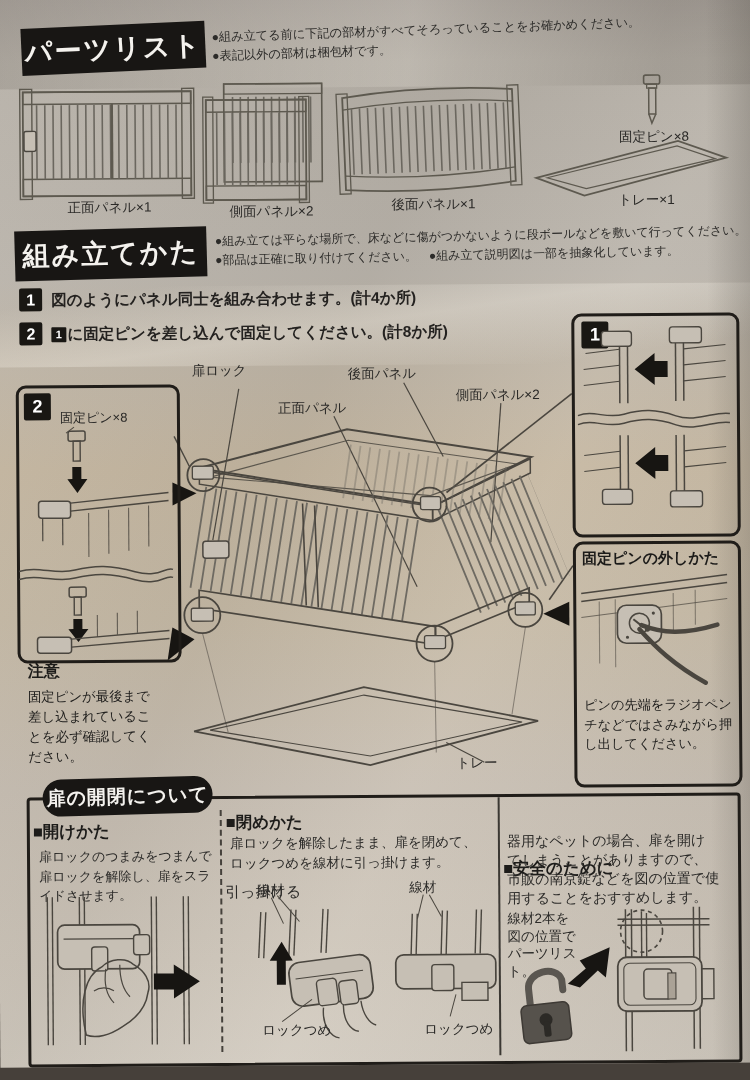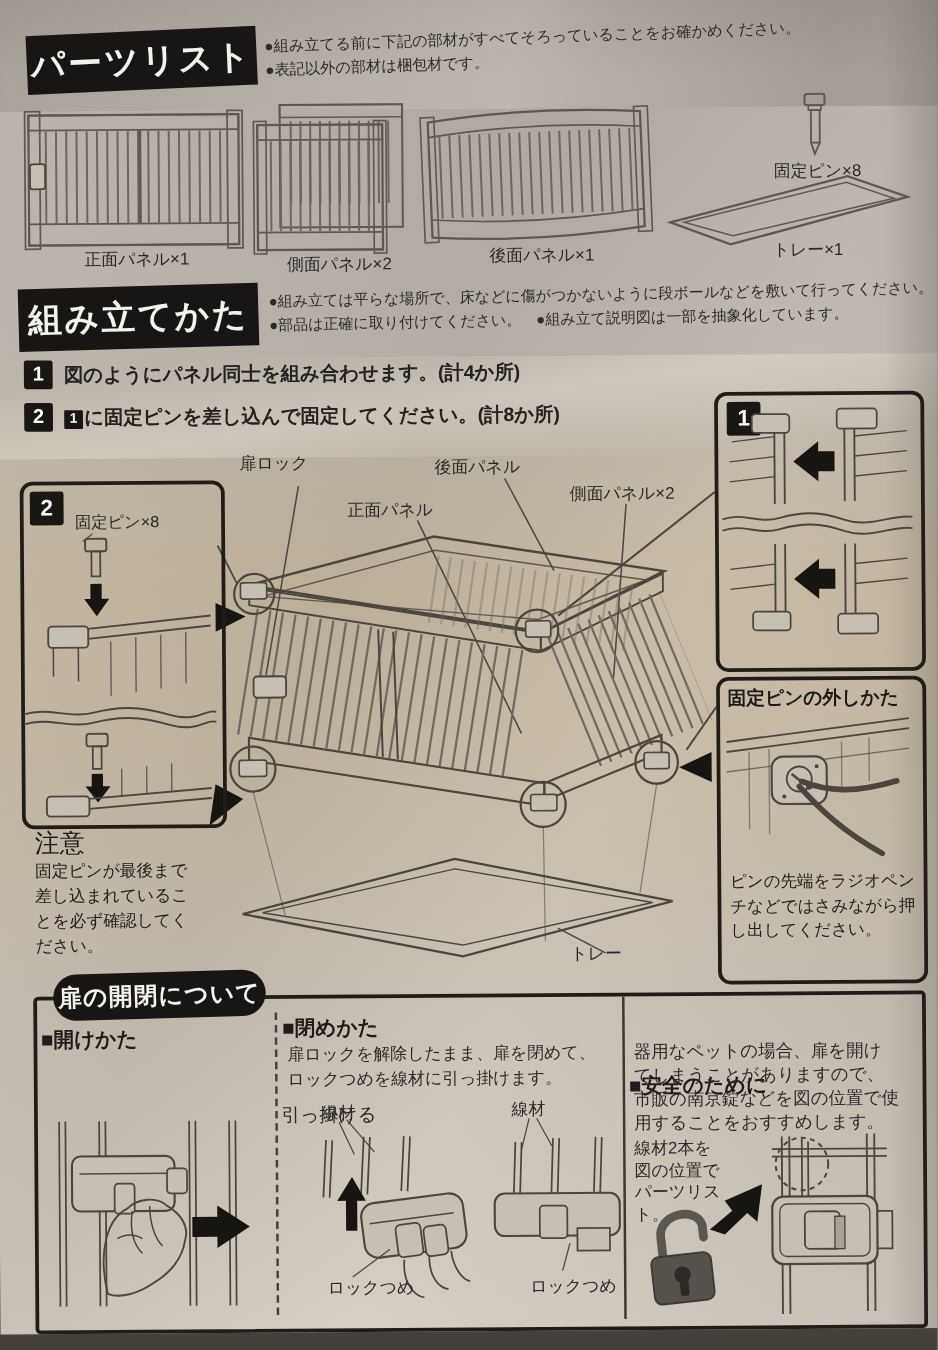--- a/index.html
+++ b/index.html
@@ -25,21 +25,21 @@
   .steptext{font-size:15.5px;font-weight:bold;color:#242220;padding-top:2px;white-space:nowrap;}
   .refsq{display:inline-block;width:15px;height:15px;background:#191713;color:#fff;font-weight:bold;
        text-align:center;line-height:15px;font-size:11px;vertical-align:1px;margin-right:1px;border-radius:1px;}
   .inset{position:absolute;border:3px solid #201d19;border-radius:10px;}
   .numsq-lg{position:absolute;width:27px;height:27px;background:#191713;color:#fff;font-weight:bold;
        text-align:center;line-height:27px;font-size:18px;border-radius:2px;}
   .lbl{position:absolute;font-size:13.5px;color:#2a2927;white-space:nowrap;}
   .lbl-c{text-align:center;}
   .boxtitle{position:absolute;font-size:15px;font-weight:bold;color:#1c1b19;white-space:nowrap;}
   .smallbody{position:absolute;font-size:13.2px;line-height:1.48;color:#22211f;}
-  .cautiontitle{position:absolute;font-size:20px;font-weight:normal;color:#1c1b19;}
+  .cautiontitle{position:absolute;font-size:16px;font-weight:bold;color:#1c1b19;}
   .cautionbody{position:absolute;width:126px;font-size:13.4px;line-height:1.5;color:#22211f;word-break:break-all;}
   .doorbox{position:absolute;left:28px;top:798px;width:708px;height:264px;border:3px solid #201d19;border-radius:4px;}
   .pill{position:absolute;left:44px;top:779px;width:170px;height:37px;background:#181614;border-radius:19px;
        color:#f4f2ee;font-weight:bold;font-size:19px;display:flex;align-items:center;justify-content:center;
        letter-spacing:1px;transform:rotate(-1.2deg);}
   .sep-dash{position:absolute;left:221px;top:812px;height:242px;border-left:2px dashed #45413b;}
   .sep-solid{position:absolute;left:499px;top:801px;height:258px;border-left:2px solid #3b3833;}
   .coltitle{position:absolute;font-size:16.5px;font-weight:bold;color:#1d1c1a;white-space:nowrap;}
   .colbody{position:absolute;font-size:13px;line-height:1.5;color:#2b2a28;word-break:break-all;}
   svg{position:absolute;overflow:visible;}
@@ -288,20 +288,21 @@
       <circle cx="70" cy="58" r="2.6" fill="#4a463f"></circle>
     </svg>
     <div class="smallbody" style="left:586px;top:700px;width:150px;word-break:break-all;">ピンの先端をラジオペンチなどではさみながら押し出してください。</div>
 
     <div class="doorbox"></div>
     <div class="pill">扉の開閉について</div>
     <div class="sep-dash"></div>
     <div class="sep-solid"></div>
 
     <div class="coltitle" style="left:34px;top:822px;">■開けかた</div>
+    <div class="colbody" style="left:40px;top:848px;width:176px;">扉ロックのつまみをつまんで扉ロックを解除し、扉をスライドさせます。</div>
     <svg style="left:34px;top:896px;" width="180" height="156">
       <g class="ln" stroke-width="1.4">
         <line x1="14" y1="2" x2="14" y2="150"></line>
           <line x1="19" y1="2" x2="19" y2="150"></line>
         <line x1="46" y1="2" x2="46" y2="150"></line>
           <line x1="51" y1="2" x2="51" y2="150"></line>
         <line x1="118" y1="2" x2="118" y2="150"></line>
           <line x1="123" y1="2" x2="123" y2="150"></line>
         <line x1="150" y1="2" x2="150" y2="150"></line>
           <line x1="155" y1="2" x2="155" y2="150"></line>

